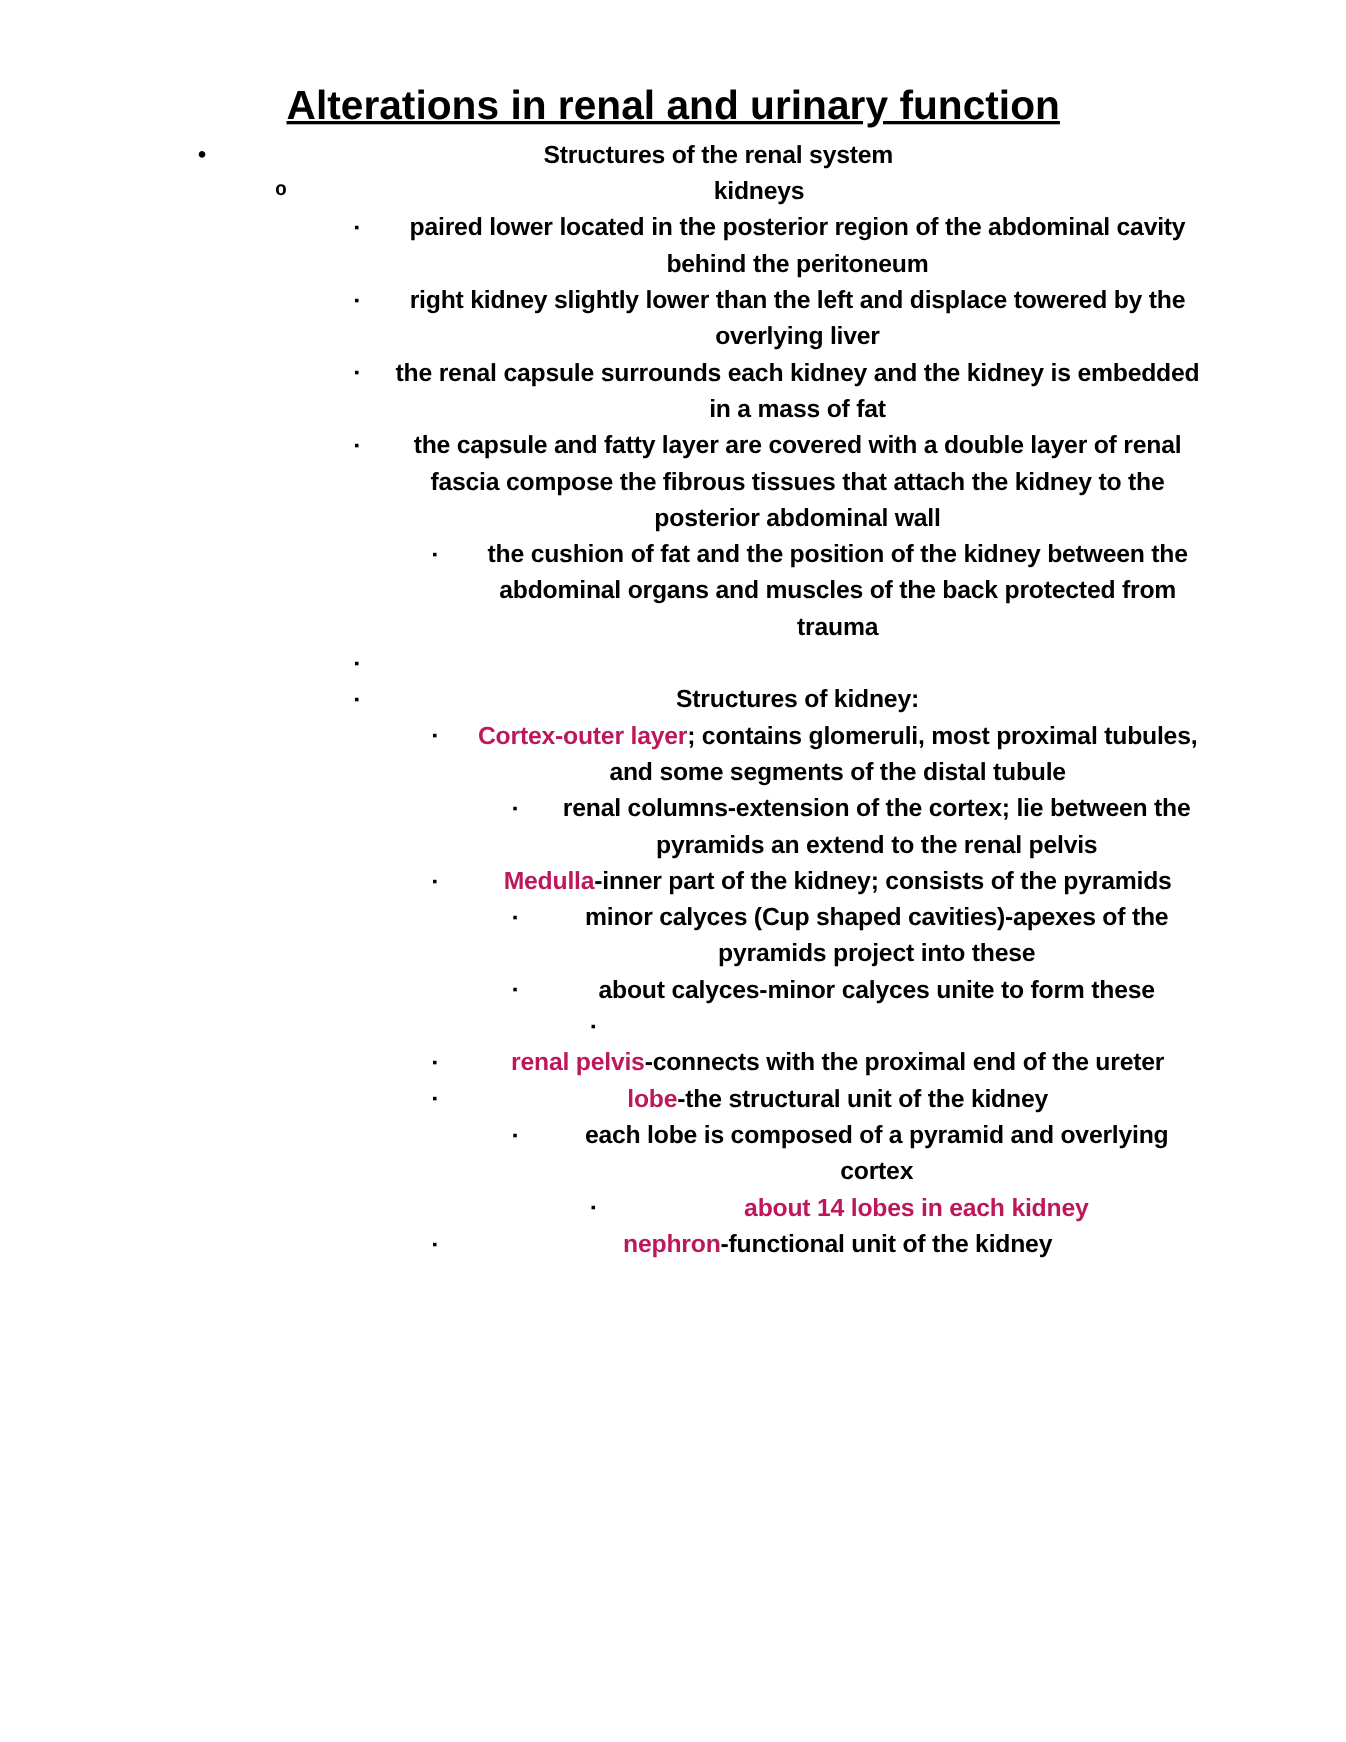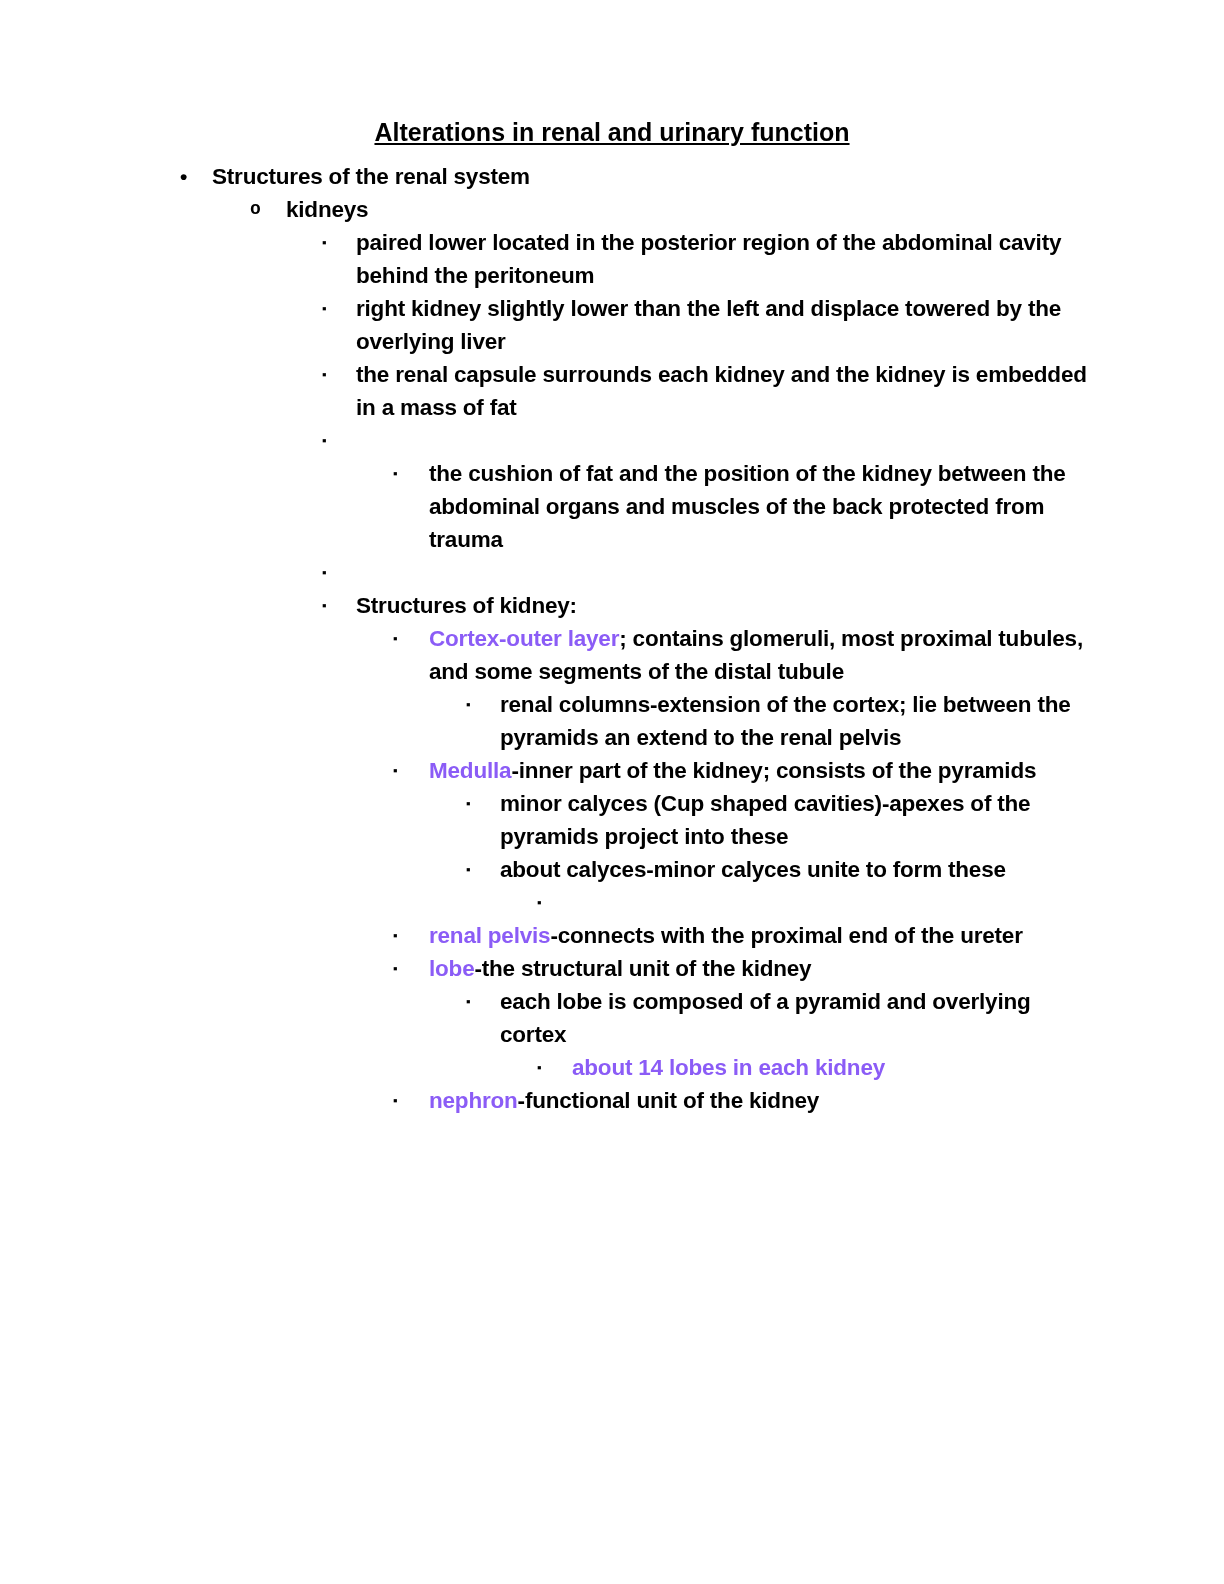--- a/index.html
+++ b/index.html
@@ -16,45 +16,45 @@
     overflow: hidden;
   }
   .page {
     position: relative;
     width: 1224px;
     height: 1584px;
     background: #ffffff;
   }
   .title {
     margin: 0;
-    padding-top: 114px;
+    padding-top: 78px;
     text-align: center;
-    font-size: 25px;
+    font-size: 37px;
     font-weight: bold;
     line-height: 36px;
   }
   .title .u {
     text-decoration: underline;
   }
   .list {
     margin-top: 10px;
     width: 1094px;
   }
   .li {
     display: flex;
     font-size: 22.5px;
     line-height: 33px;
     letter-spacing: -0.2px;
   }
-  .li .text { flex: 1 1 auto; }
+  .li .text { flex: 1 1 auto; text-align: center; }
   .marker {
     flex: 0 0 auto;
     text-align: left;
   }
-  .red { color: #8b5cf6; }
+  .red { color: #be185d; }
 
   
   .level-1 { padding-left: 180px; }
   .level-1 .marker { width: 32px; font-size: 21px; }
   .level-2 { padding-left: 250px; }
   .level-2 .marker { width: 36px; font-size: 18px; font-family: "Liberation Mono", monospace; }
   .level-3 { padding-left: 322px; }
   .level-3 .marker { width: 34px; font-size: 13px; }
   .level-4 { padding-left: 393px; }
   .level-4 .marker { width: 36px; font-size: 13px; }
@@ -84,20 +84,21 @@
       <div class="li level-3">
         <span class="marker m3">▪</span>
         <span class="text"><span>right kidney slightly lower than the left and displace towered by the overlying liver</span></span>
       </div>
       <div class="li level-3">
         <span class="marker m3">▪</span>
         <span class="text"><span>the renal capsule surrounds each kidney and the kidney is embedded in a mass of fat</span></span>
       </div>
       <div class="li level-3">
         <span class="marker m3">▪</span>
+        <span class="text"><span>the capsule and fatty layer are covered with a double layer of renal fascia compose the fibrous tissues that attach the kidney to the posterior abdominal wall</span></span>
       </div>
       <div class="li level-4">
         <span class="marker m4">▪</span>
         <span class="text"><span>the cushion of fat and the position of the kidney between the abdominal organs and muscles of the back protected from trauma</span></span>
       </div>
       <div class="li level-3">
         <span class="marker m3">▪</span>
       </div>
       <div class="li level-3">
         <span class="marker m3">▪</span>

